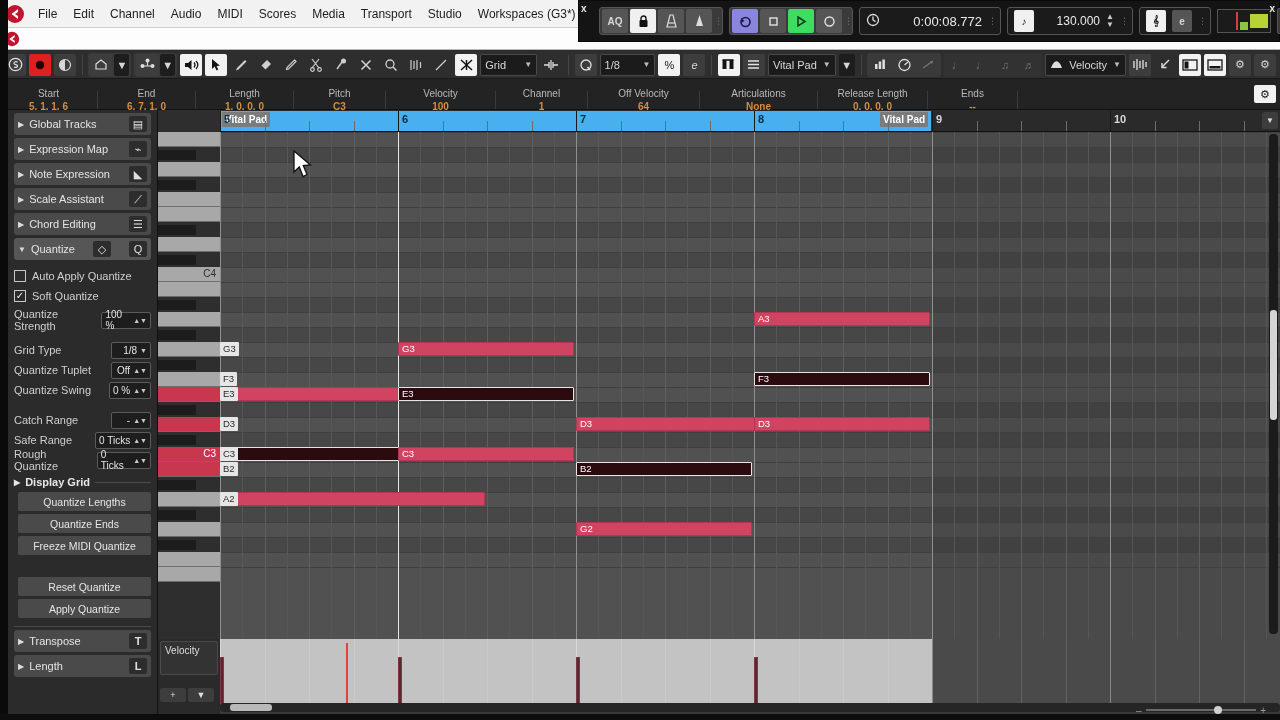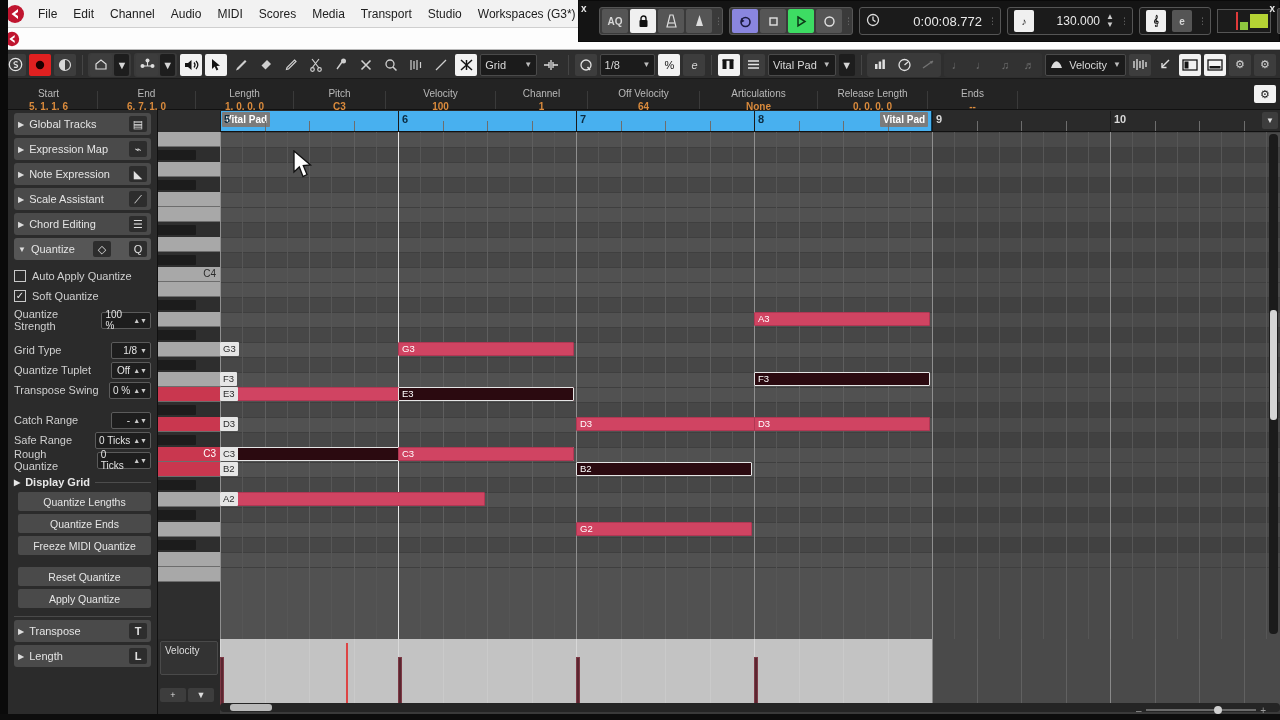--- a/index.html
+++ b/index.html
@@ -644,21 +644,21 @@
         </div>
       </div>
       <div class="crow">
         <div class="lab">Quantize Tuplet</div>
         <div class="spin">
           <span>Off</span>
           <span class="arrows">▲▼</span>
         </div>
       </div>
       <div class="crow">
-        <div class="lab">Transpose Swing</div>
+        <div class="lab">Quantize Swing</div>
         <div class="spin">
           <span>0 %</span>
           <span class="arrows">▲▼</span>
         </div>
       </div>
 
       <div style="height:10px;"></div>
 
       <div class="crow">
         <div class="lab">Catch Range</div>
@@ -687,21 +687,21 @@
         <span>Display Grid</span>
         <span class="ln"></span>
       </div>
     </div>
 
     <div id="insp-buttons-top" style="margin-top:0;">
         <div class="ibtn2">Quantize Lengths</div>
         <div class="ibtn2">Quantize Ends</div>
         <div class="ibtn2">Freeze MIDI Quantize</div>
       </div>
-    <div id="insp-buttons-bottom" style="margin-top:12px;">
+    <div id="insp-buttons-bottom" style="margin-top:22px;">
         <div class="ibtn2">Reset Quantize</div>
         <div class="ibtn2">Apply Quantize</div>
       </div>
     <div class="hsep"></div>
     <div id="insp-footer">
         <div class="insp-sec">
           <span class="tri">▶</span>
           <span>Transpose</span>
           <span class="icon" style="font-weight: bold;">T</span>
         </div>

